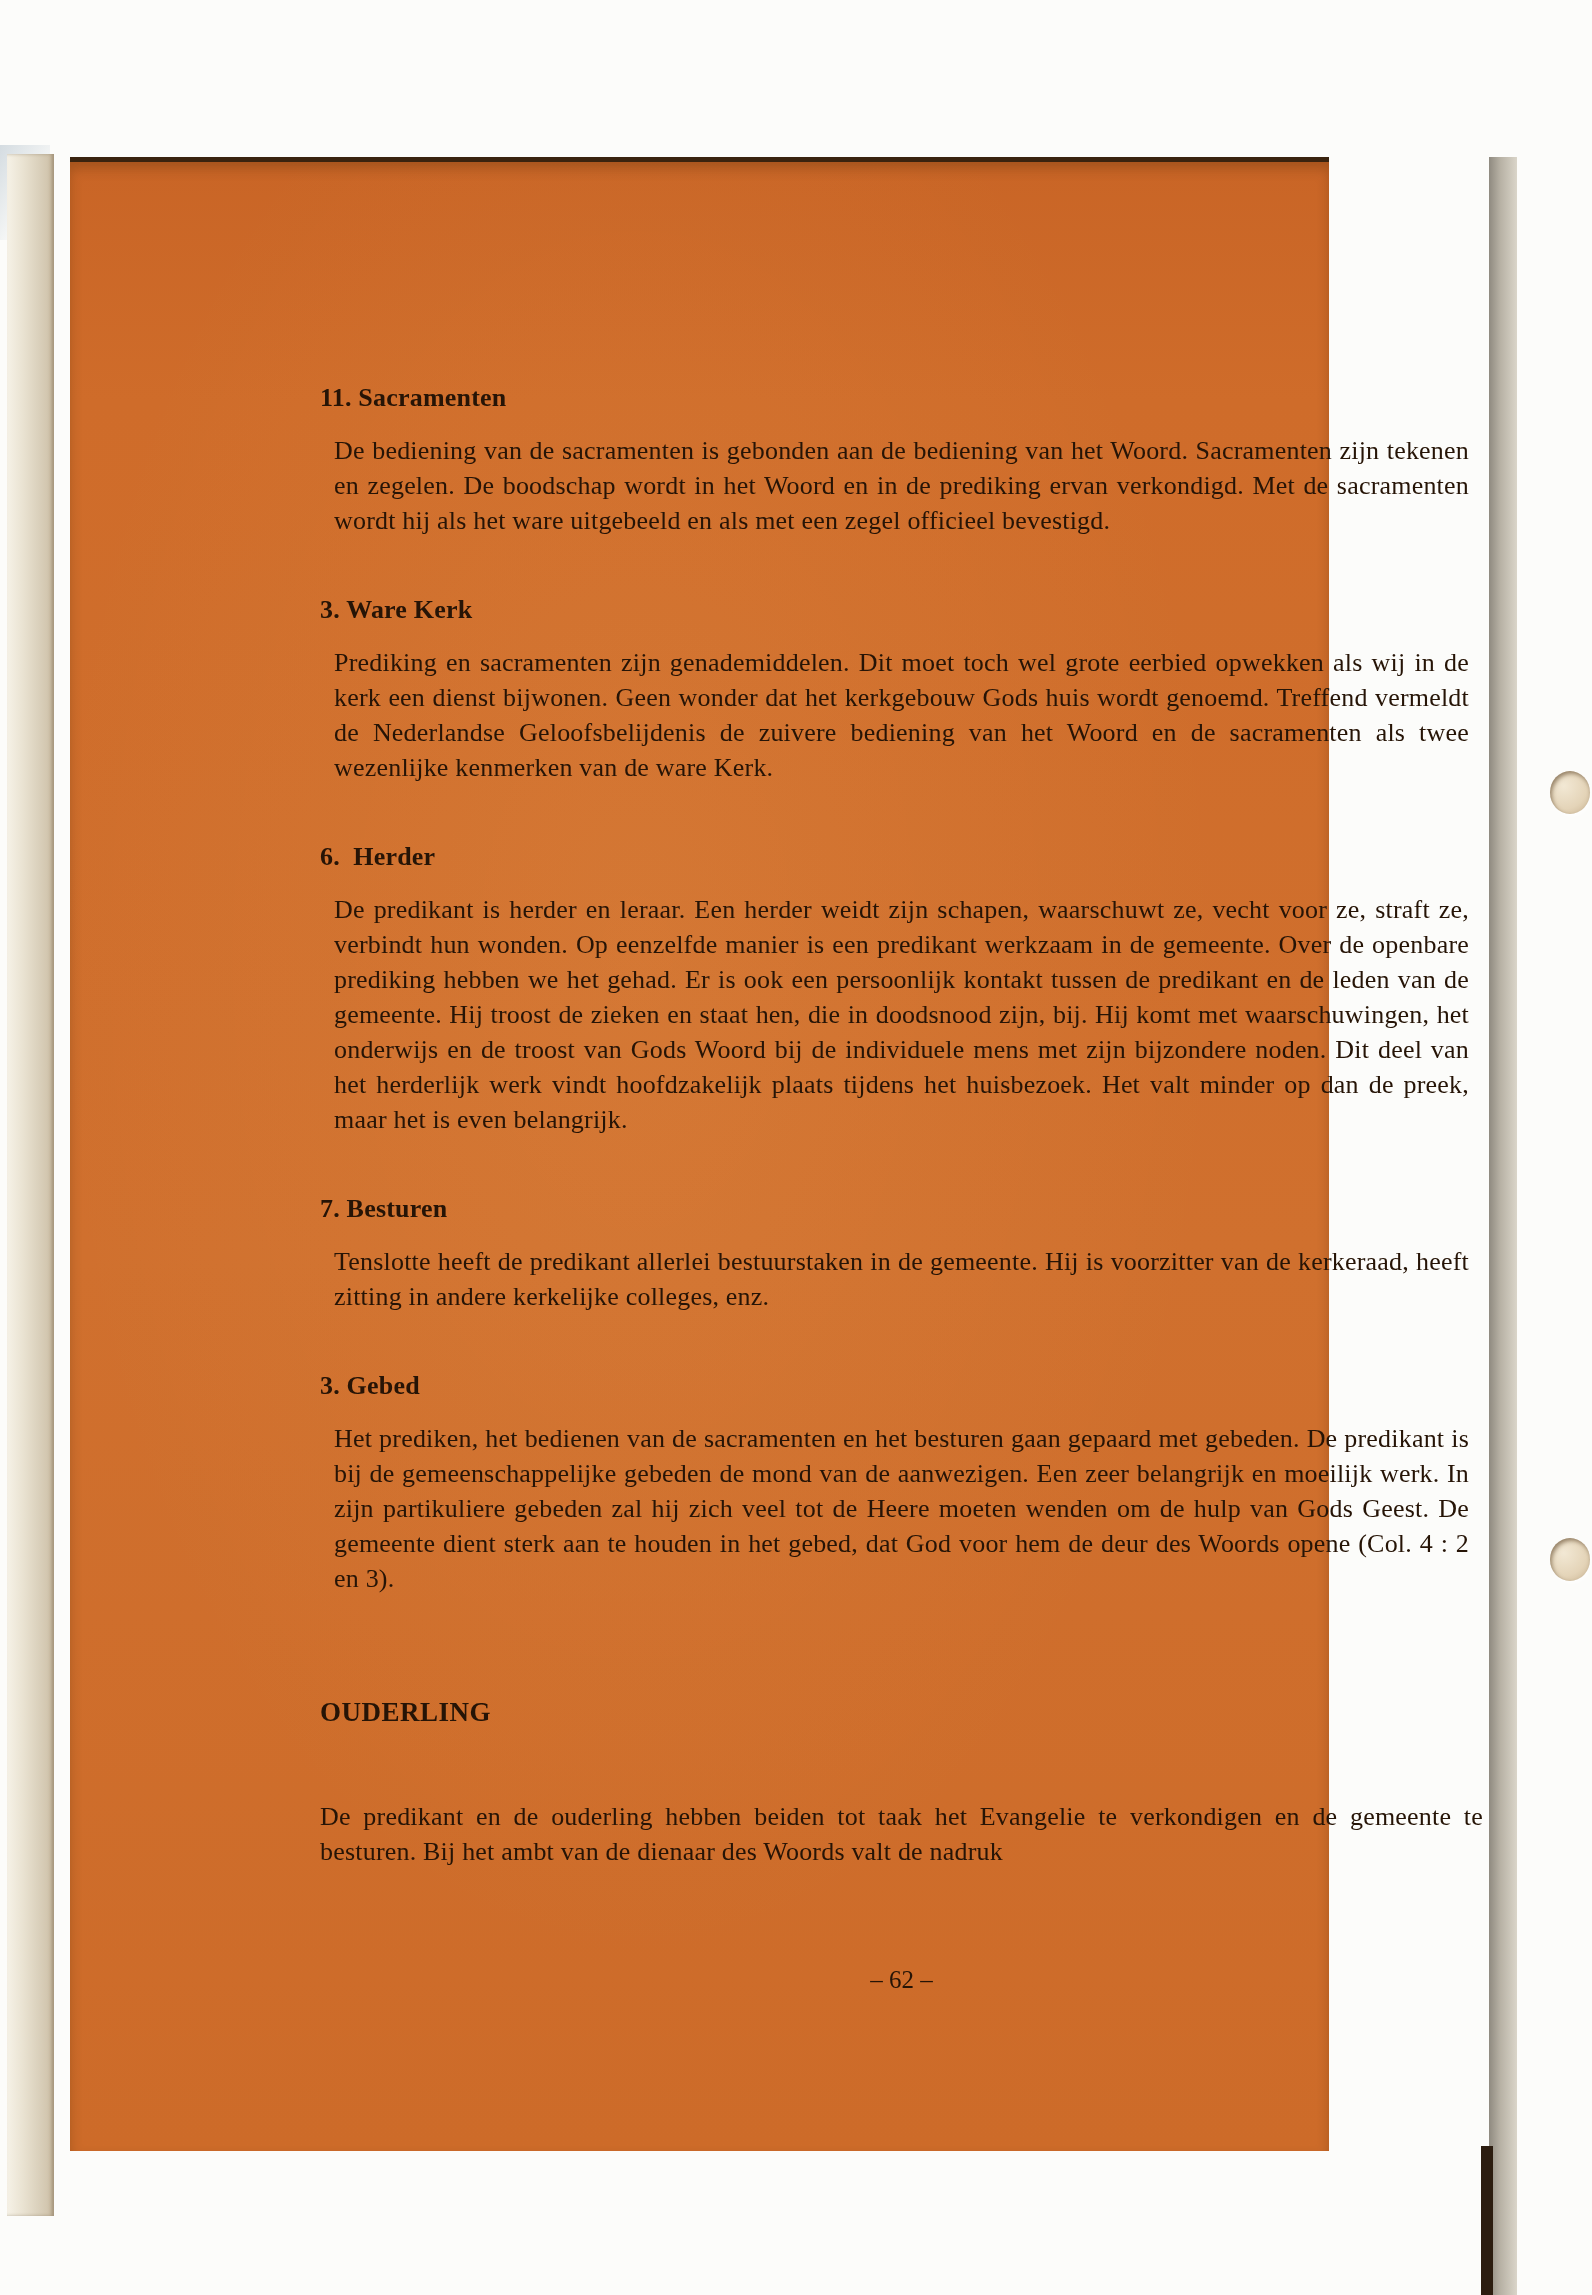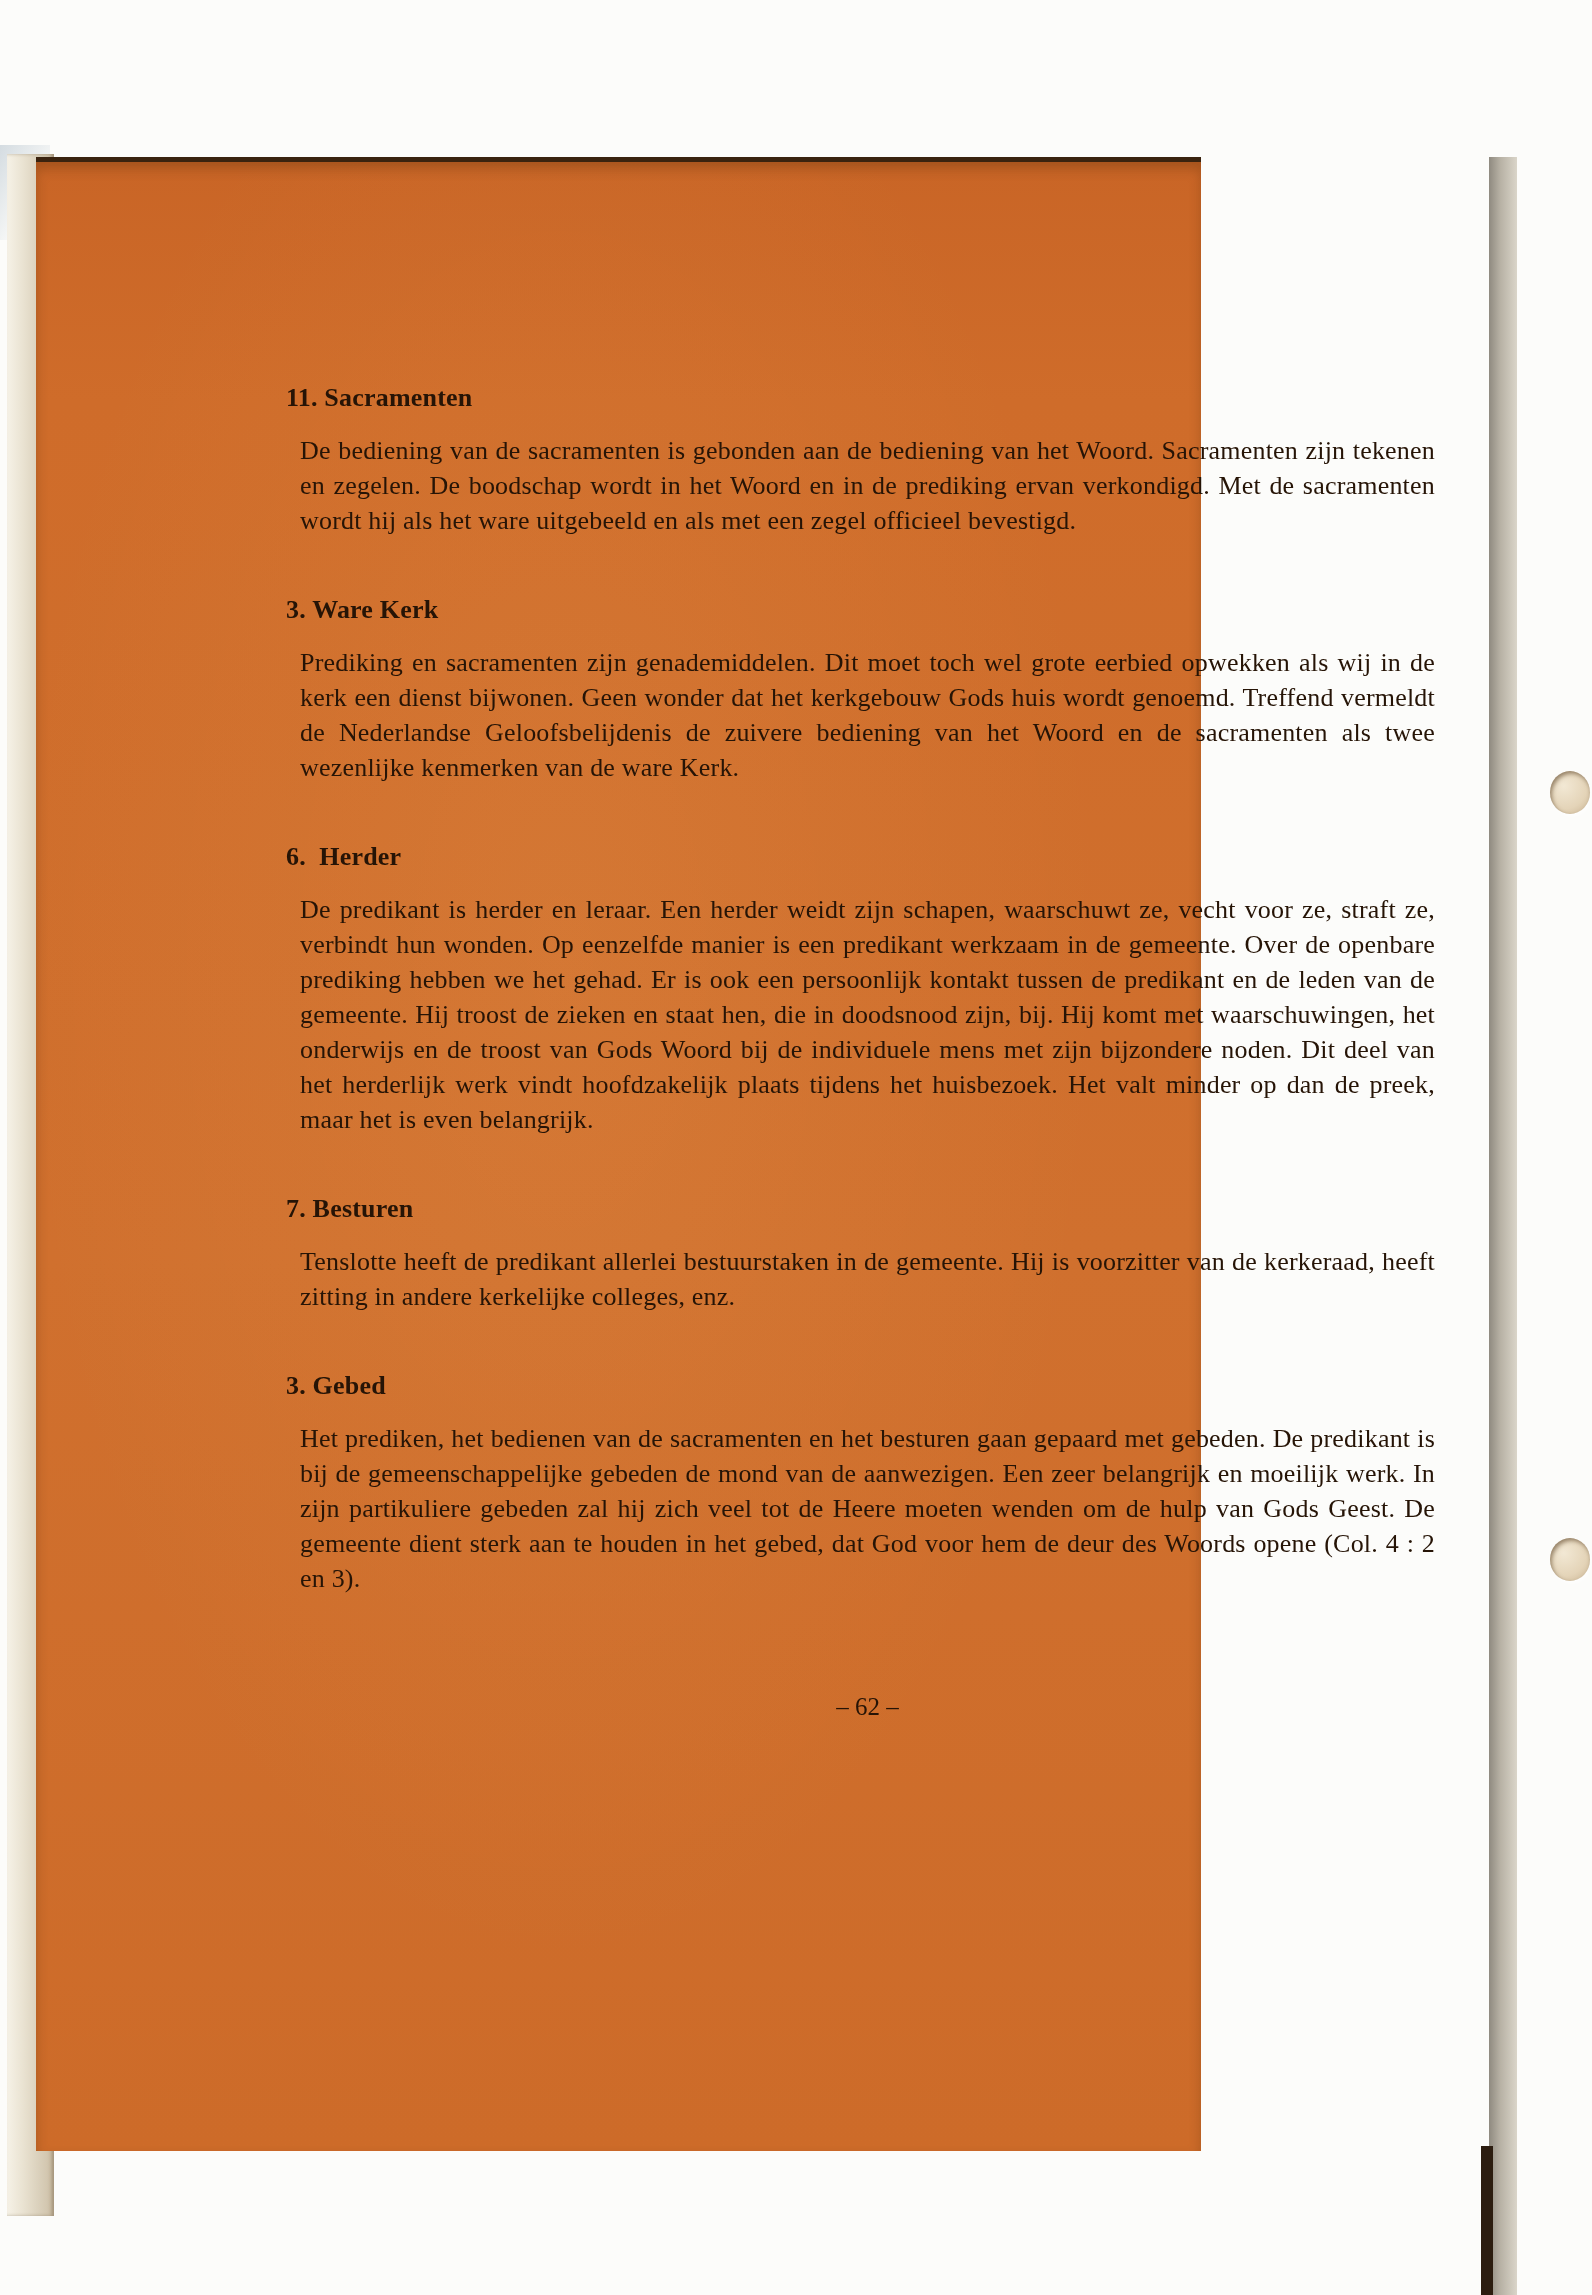--- a/index.html
+++ b/index.html
@@ -16,21 +16,21 @@
     background:linear-gradient(90deg,#f6f2e7 0%,#e9e2d1 35%,#d9cfba 70%,#cdbfa6 100%);
     box-shadow:inset -2.6px 0 3.5px rgba(90,70,40,.35);
   }
   .corner-artifact{
     position:absolute;left:0;top:145px;width:50px;height:95px;
     background:linear-gradient(120deg,#c3ced6 0%,rgba(195,206,214,0) 70%);
     opacity:.7;
   }
   
   .book-page{
-    position:absolute;left:36px;top:157px;width:1165px;height:1989px;
+    position:absolute;left:70px;top:157px;width:1259px;height:1989px;
     background:
       radial-gradient(ellipse at 45% 40%, rgba(255,200,120,.10), rgba(0,0,0,0) 60%),
       linear-gradient(180deg,#c96526 0%,#cf6c2a 12%,#d0702e 55%,#cd6b29 100%);
     border-top:5.2px solid #3a230f;
     box-shadow:inset 0 7px 12px rgba(60,30,5,.25);
   }
   
   .right-strip{
     position:absolute;left:1489px;top:157px;width:28px;height:2138px;
     background:linear-gradient(90deg,#8f8a80 0%,#b7b1a4 40%,#dad5c9 100%);
@@ -107,20 +107,24 @@
       <div class="section">
         <div class="sec-heading">7. Besturen</div>
         <p class="sec-body">Tenslotte heeft de predikant allerlei bestuurstaken in de gemeente. Hij is voorzitter van de kerkeraad, heeft zitting in andere kerkelijke colleges, enz.</p>
       </div>
 
       <div class="section">
         <div class="sec-heading">3. Gebed</div>
         <p class="sec-body">Het prediken, het bedienen van de sacramenten en het besturen gaan gepaard met gebeden. De predikant is bij de gemeenschappelijke gebeden de mond van de aanwezigen. Een zeer belangrijk en moeilijk werk. In zijn partikuliere gebeden zal hij zich veel tot de Heere moeten wenden om de hulp van Gods Geest. De gemeente dient sterk aan te houden in het gebed, dat God voor hem de deur des Woords opene (Col. 4 : 2 en 3).</p>
       </div>
 
+      <div class="chapter">
+        <div class="chapter-heading">OUDERLING</div>
+        <p class="chapter-body">De predikant en de ouderling hebben beiden tot taak het Evangelie te verkondigen en de gemeente te besturen. Bij het ambt van de dienaar des Woords valt de nadruk</p>
+      </div>
 
       <div class="page-number">– 62 –</div>
 
     </div>
   </div>
 
   <div class="right-strip"></div>
   <div class="notch notch-1"></div>
   <div class="notch notch-2"></div>
   <div class="dark-spine"></div>

